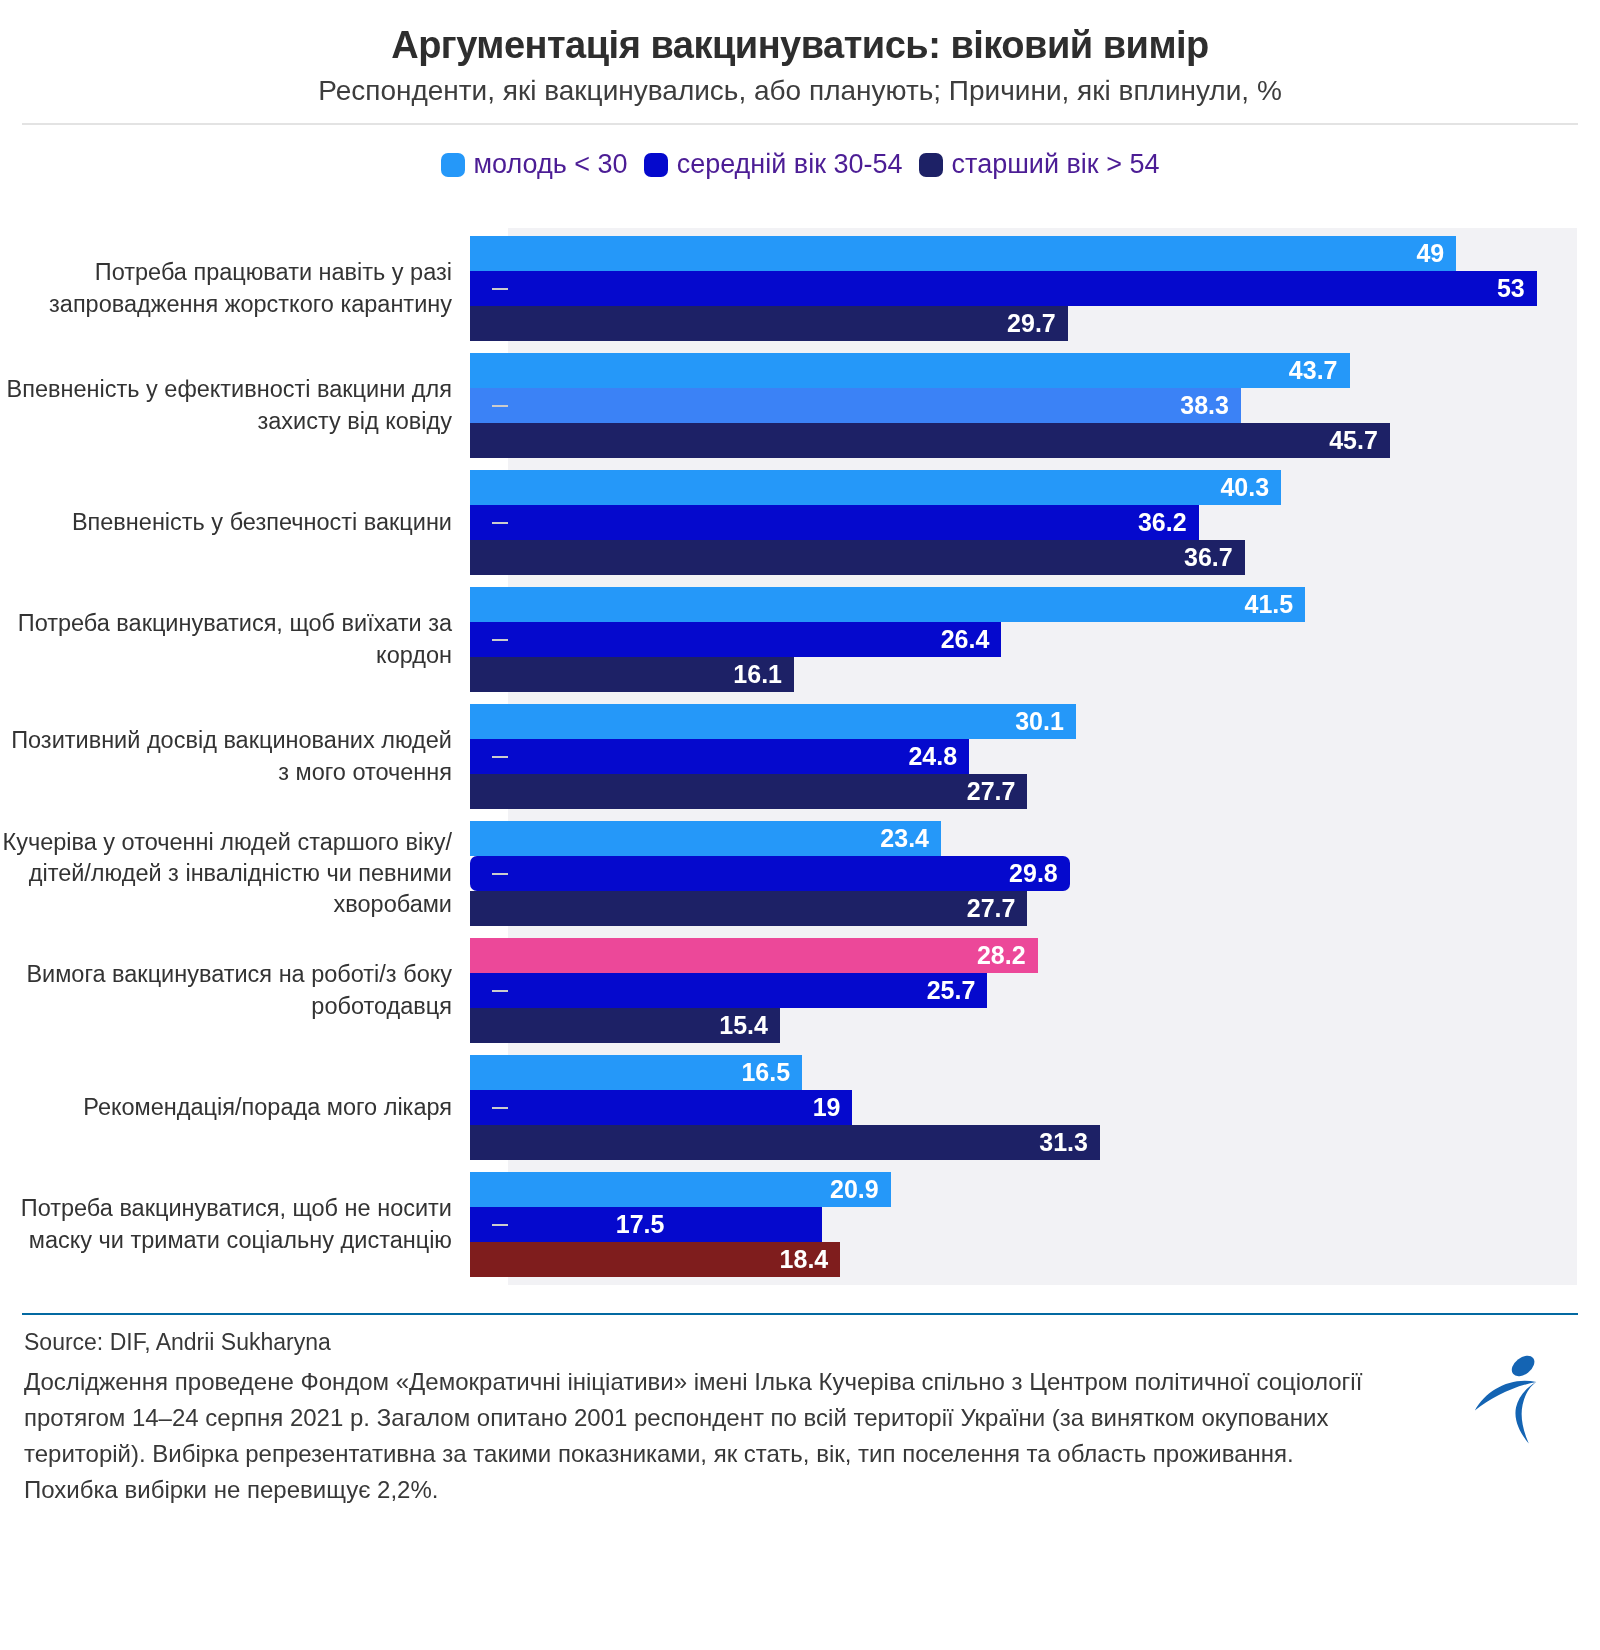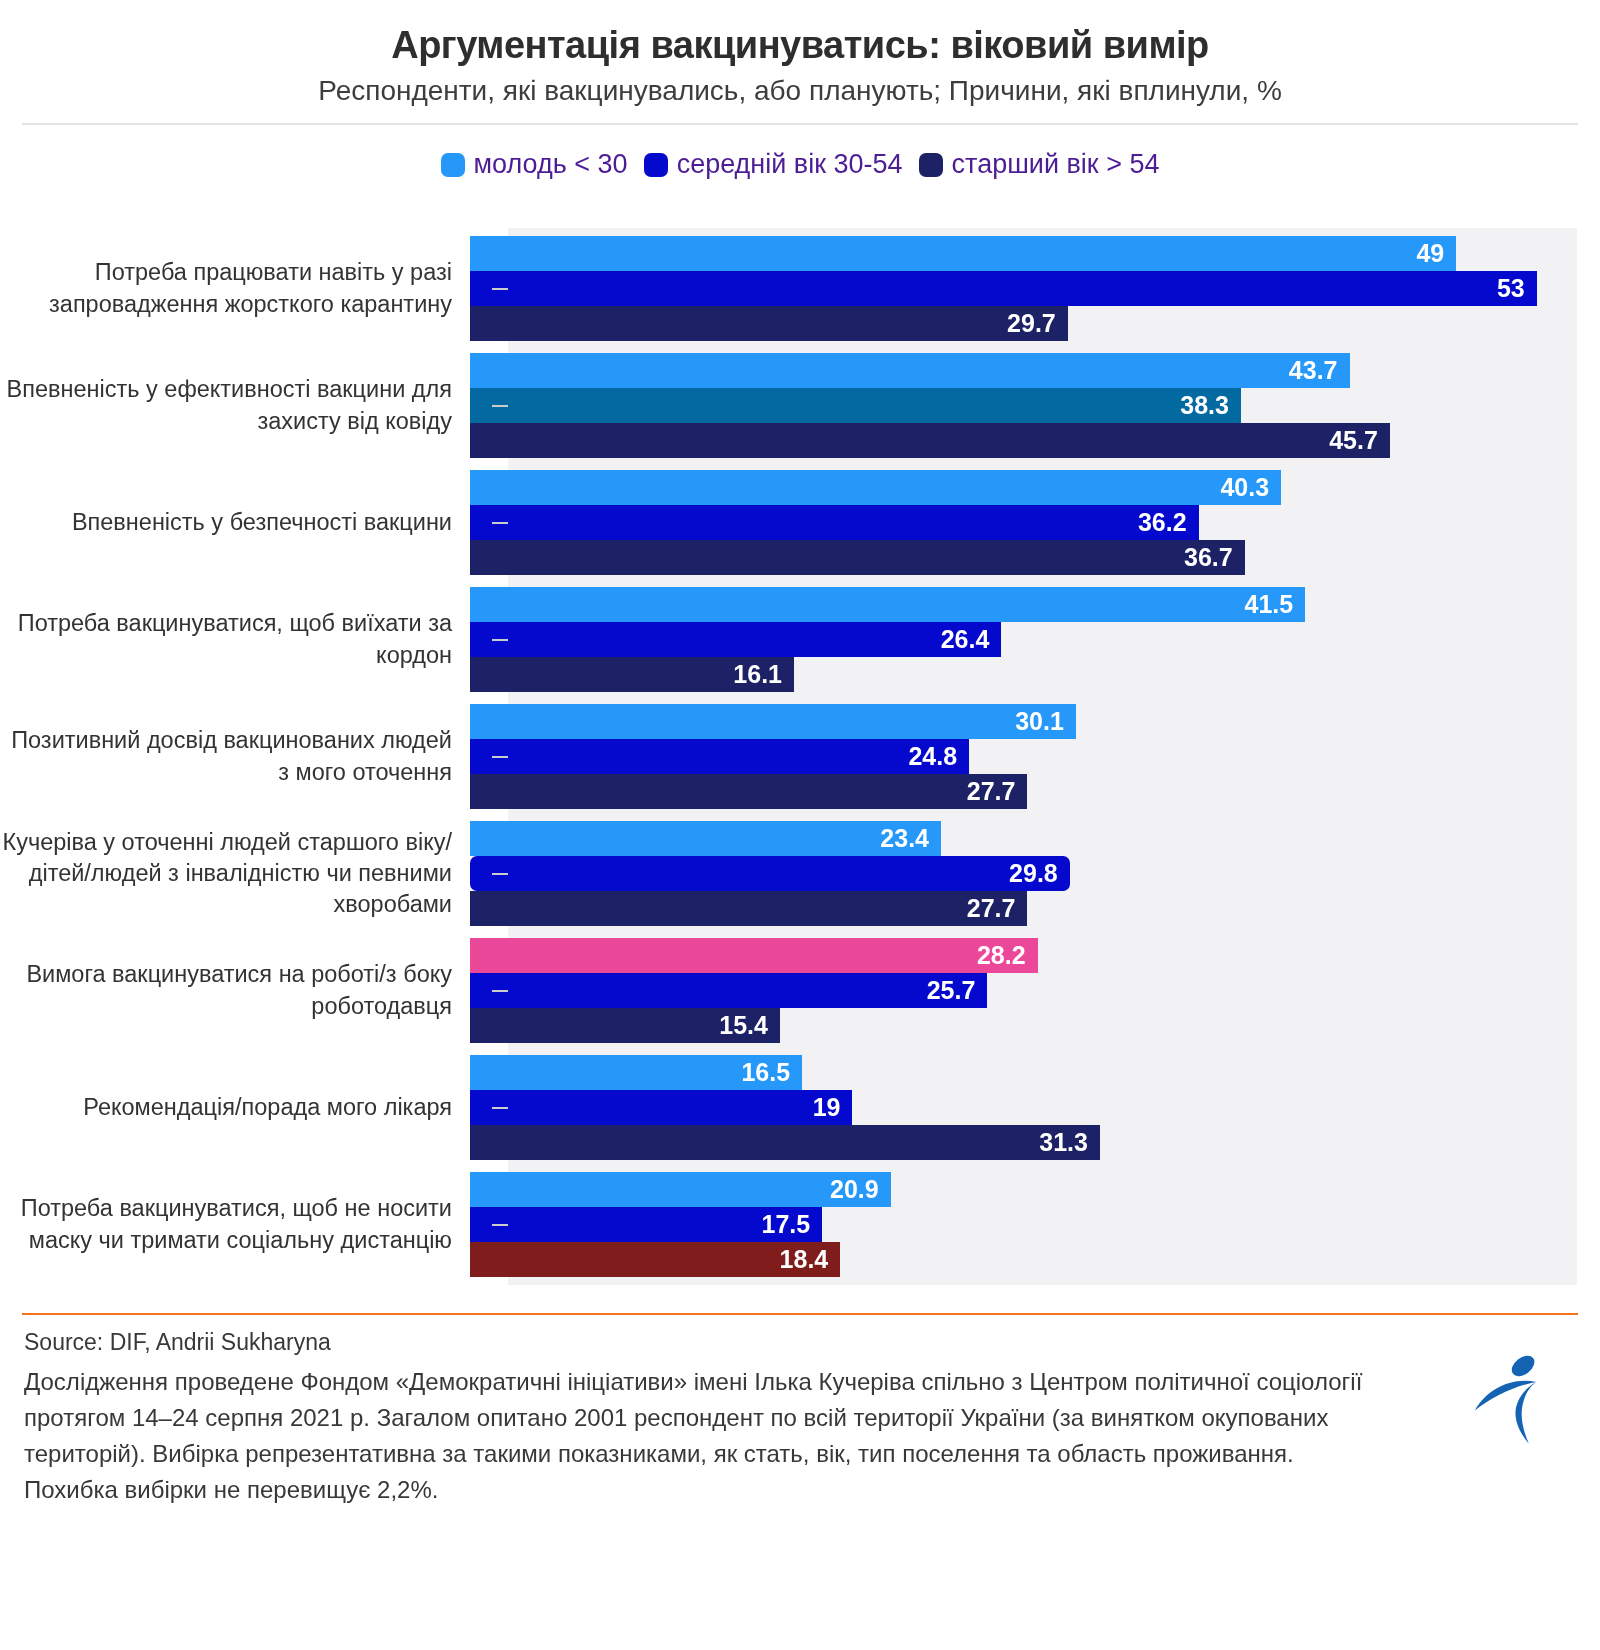--- a/index.html
+++ b/index.html
@@ -40,21 +40,21 @@
     width:16px; height:2px; background:#cccccc; z-index:0;
   }
   .bars { flex:1; display:flex; flex-direction:column; gap:0; }
   .bar {
     height:35px; display:flex; align-items:center; justify-content:flex-end;
     color:#ffffff; font-size:25px; font-weight:700; min-width:2px;
   }
   .bar .val { padding-right:12px; white-space:nowrap; }
 
   .footer {
-    margin:36px 22px 0; border-top:2px solid #f97316;
+    margin:36px 22px 0; border-top:2px solid #0369a1;
     padding:14px 2px 0; position:relative;
   }
   .source { margin:0 0 8px; font-size:23px; color:#383838; }
   .note { margin:0; font-size:24px; line-height:1.5; max-width:1368px; color:#383838; }
   .logo { position:absolute; right:36px; top:38px; width:70px; height:94px; }
 </style>
 </head>
 <body>
 
 <div class="title">Аргументація вакцинуватись: віковий вимір</div>
@@ -93,21 +93,21 @@
         </div>
       </div>
     </div>
     <div class="group">
       <div class="cat">Впевненість у ефективності вакцини для захисту від ковіду</div>
       <div class="tick"></div>
       <div class="bars">
         <div class="bar" style="background: rgb(37, 152, 249); width: 79.45%;">
           <span class="val">43.7</span>
         </div>
-        <div class="bar" style="background: #0369a1; width: 69.64%;">
+        <div class="bar" style="background: #3b82f6; width: 69.64%;">
           <span class="val">38.3</span>
         </div>
         <div class="bar" style="background: rgb(29, 33, 102); width: 83.09%;">
           <span class="val">45.7</span>
         </div>
       </div>
     </div>
     <div class="group">
       <div class="cat">Впевненість у безпечності вакцини</div>
       <div class="tick"></div>
@@ -198,21 +198,21 @@
         </div>
       </div>
     </div>
     <div class="group">
       <div class="cat">Потреба вакцинуватися, щоб не носити маску чи тримати соціальну дистанцію</div>
       <div class="tick"></div>
       <div class="bars">
         <div class="bar" style="background: rgb(37, 152, 249); width: 38%;">
           <span class="val">20.9</span>
         </div>
-        <div class="bar" style="background: rgb(5, 9, 205); width: 31.82%;">
+        <div class="bar" style="background: rgb(5, 9, 205); width: 31.82%; justify-content: center;">
           <span class="val">17.5</span>
         </div>
         <div class="bar" style="background: #7f1d1d; width: 33.45%; align-items: center;">
           <span class="val">18.4</span>
         </div>
       </div>
     </div>
   </div>
 
 <div class="footer">

